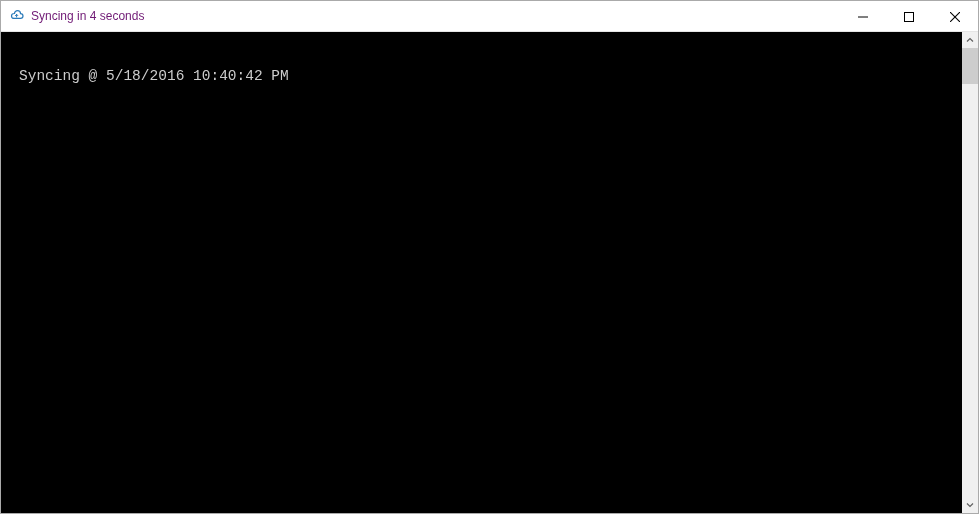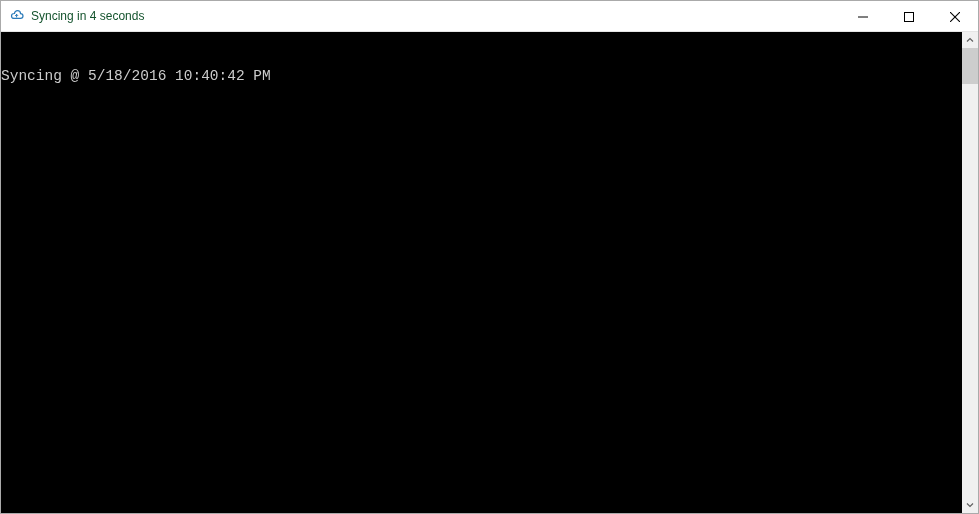--- a/index.html
+++ b/index.html
@@ -21,21 +21,21 @@
     .titlebar-icon {
       width: 16px;
       height: 16px;
       margin-left: 8px;
       display: flex;
       align-items: center;
       justify-content: center;
     }
     .titlebar-title {
       font-size: 12px;
-      color: #14532d;
+      color: #701a75;
       margin-left: 6px;
       flex: 1;
       white-space: nowrap;
     }
     .window-controls {
       display: flex;
       height: 100%;
     }
     .win-btn {
       width: 46px;
@@ -60,21 +60,21 @@
       background: #000;
       color: #ccc;
       font-family: Consolas, "Courier New", monospace;
       font-size: 14.5px;
       line-height: 17px;
       padding: 2px 0 0 0;
       white-space: pre;
       overflow: hidden;
     }
     .console-line {
-      padding: 0 0;
+      padding: 0 18px;
     }
     .scrollbar {
       position: absolute;
       right: 0;
       top: 0;
       width: 16px;
       height: 100%;
       background: #f0f0f0;
       display: flex;
       flex-direction: column;

